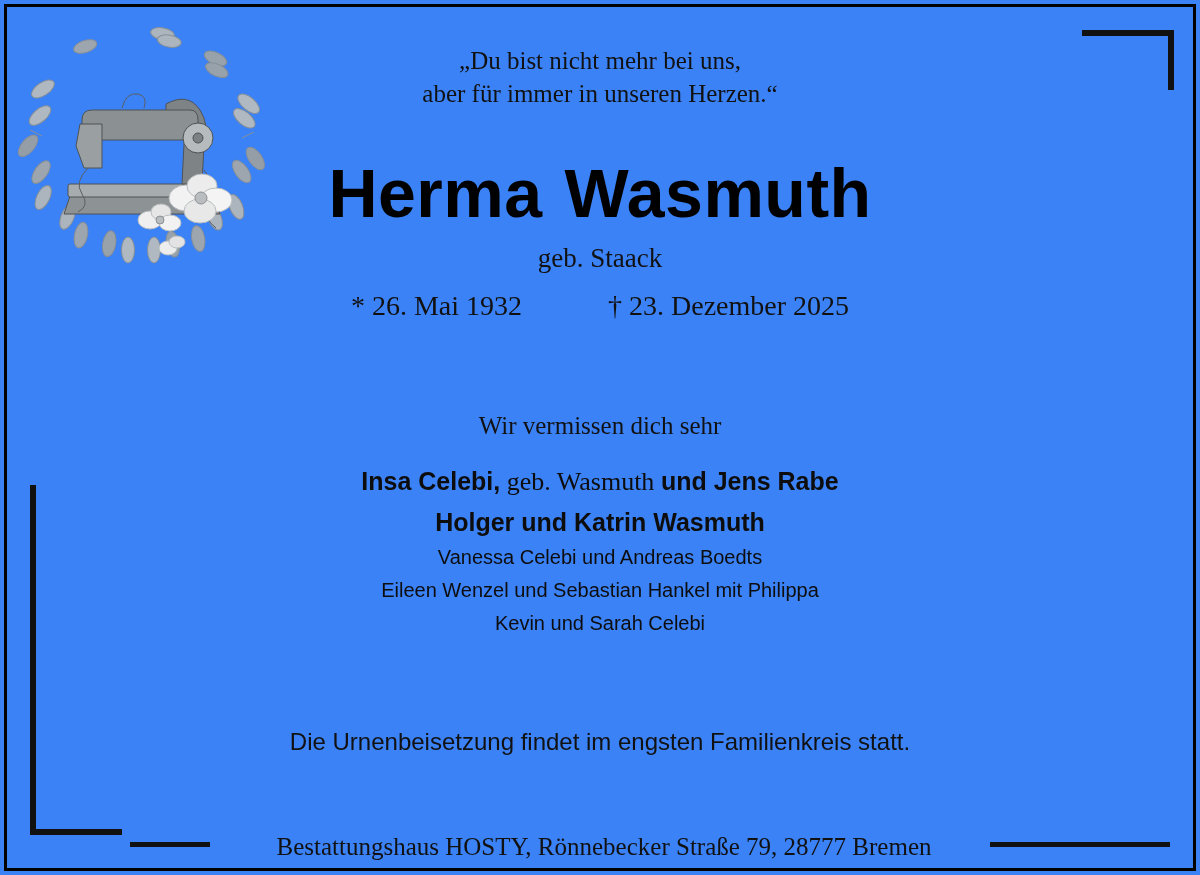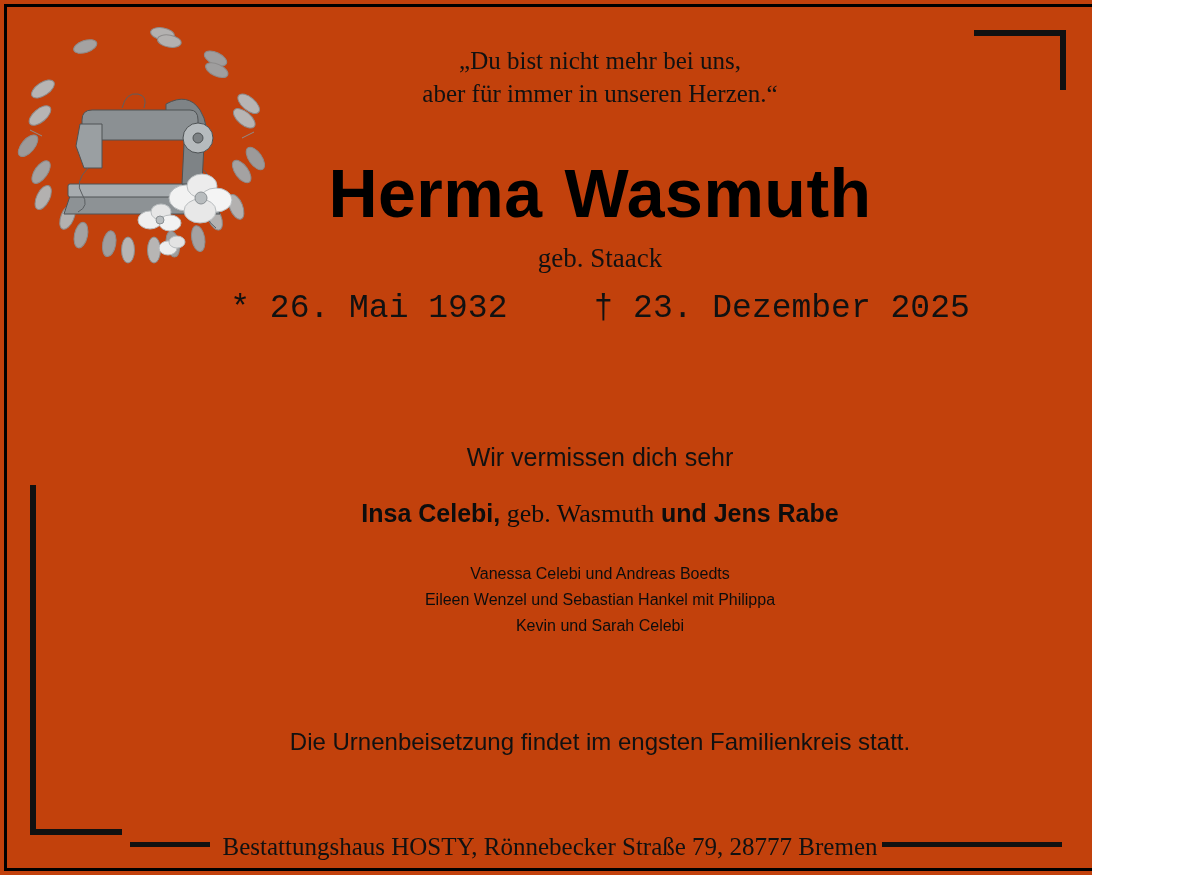--- a/index.html
+++ b/index.html
@@ -6,23 +6,23 @@
     margin: 0;
     padding: 0;
     background: #ffffff;
   }
   body {
     font-family: "Liberation Sans", sans-serif;
     color: #0d0d0d;
   }
   .page {
     position: relative;
-    width: 1092px;
+    width: 1200px;
     height: 875px;
-    background: #c2410c;
+    background: #3b82f6;
     overflow: hidden;
   }
   
   .outer-frame {
     position: absolute;
     left: 4px;
     top: 4px;
     width: 1192px;
     height: 867px;
     border: 3px solid #000000;
@@ -103,44 +103,43 @@
   }
   .name .gap { display: inline-block; width: 22px; }
   .maiden {
     margin-top: 14px;
     font-family: "Liberation Serif", serif;
     font-size: 27px;
     color: #111;
   }
   .dates {
     margin-top: 16px;
-    font-family: Liberation Mono, monospace;
-    font-size: 33px;
+    font-family: Liberation Serif, serif;
+    font-size: 28px;
     color: #111;
     display: flex;
     justify-content: center;
     gap: 86px;
   }
   .missing {
-    margin-top: 116px;
-    font-family: Liberation Sans, sans-serif;
+    margin-top: 90px;
+    font-family: Liberation Serif, serif;
     font-size: 25px;
     color: #111;
   }
   .family-block-1 {
     margin-top: 22px;
     font-size: 25px;
     line-height: 1.55;
   }
   .family-block-1 .ln { display: block; }
   .bold { font-weight: 700; }
   .reg { font-weight: 400; font-family: "Liberation Serif", serif; font-size: 26px; margin-top: 44px;}
   .family-block-2 {
-    margin-top: 26px;
-    font-size: 16px;
+    font-size: 20px;
     line-height: 1.65;
     font-weight: 400;
   }
   .family-block-2 .ln { display: block; }
   .notice {
     margin-top: 88px;
     font-size: 24px;
     font-family: "Liberation Sans", sans-serif;
     color: #111;
   }
@@ -262,20 +261,21 @@
 
     <div class="dates">
       <span>* 26. Mai 1932</span>
       <span>† 23. Dezember 2025</span>
     </div>
 
     <div class="missing">Wir vermissen dich sehr</div>
 
     <div class="family-block-1">
       <span class="ln"><span class="bold">Insa Celebi,</span><span class="reg"> geb. Wasmuth </span><span class="bold">und Jens Rabe</span></span>
+      <span class="ln bold">Holger und Katrin Wasmuth</span>
     </div>
 
     <div class="family-block-2">
       <span class="ln">Vanessa Celebi und Andreas Boedts</span>
       <span class="ln">Eileen Wenzel und Sebastian Hankel mit Philippa</span>
       <span class="ln">Kevin und Sarah Celebi</span>
     </div>
 
     <div class="notice">Die Urnenbeisetzung findet im engsten Familienkreis statt.</div>
   </div>

